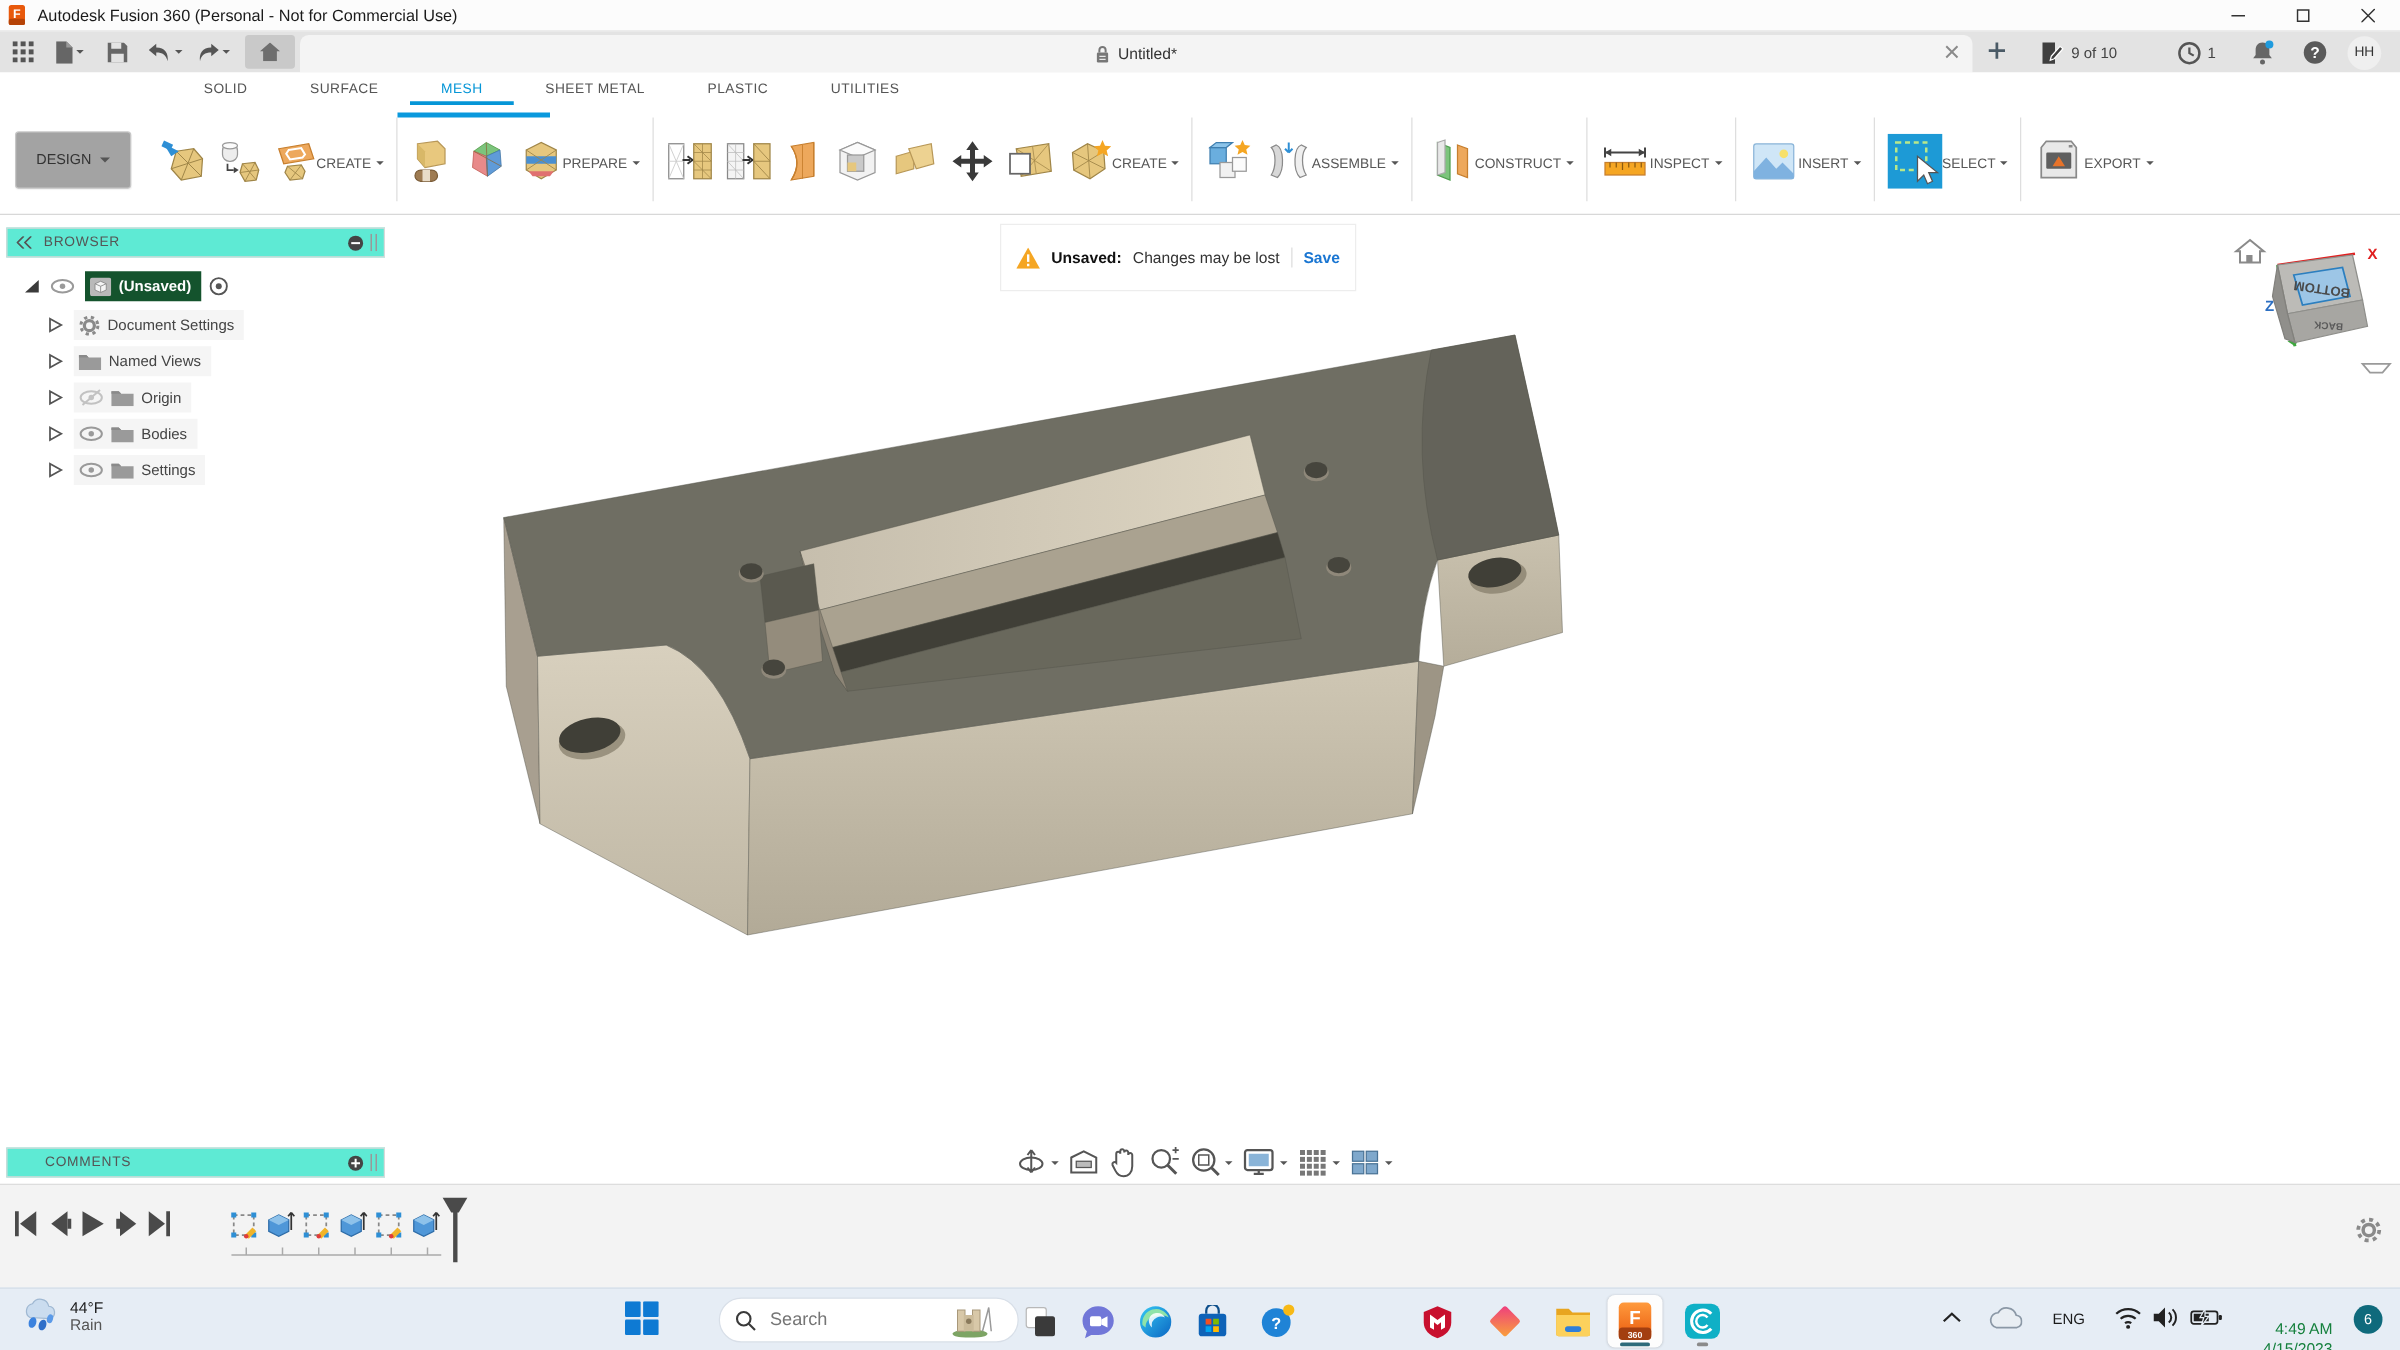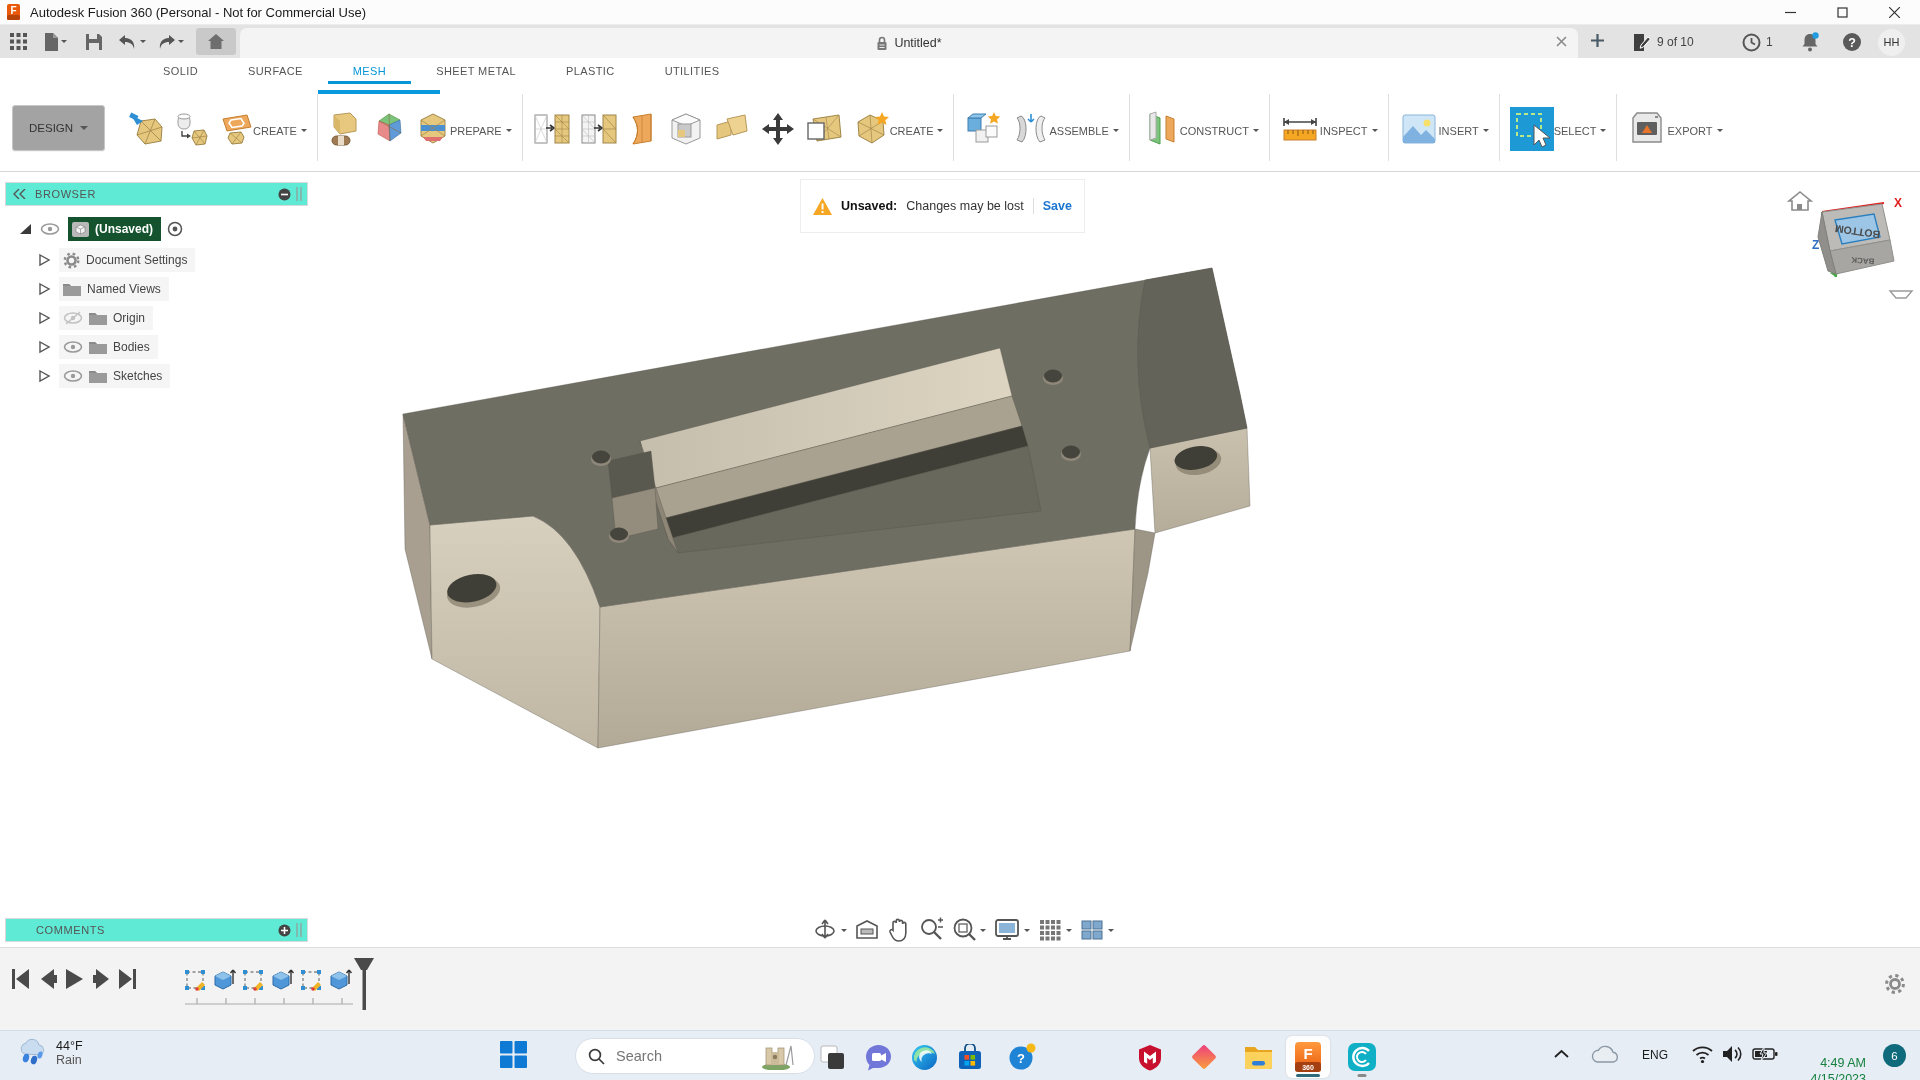--- a/index.html
+++ b/index.html
@@ -646,21 +646,21 @@
       </svg>
       <span class="chip" style="margin-left:8px">
         <svg width="20" height="14" viewBox="0 0 20 14">
           <ellipse cx="10" cy="7" rx="8.5" ry="5" fill="none" stroke="#9a9a9a" stroke-width="1.6"></ellipse>
           <circle cx="10" cy="7" r="2.2" fill="#9a9a9a"></circle>
         </svg>
         <svg width="18" height="14" viewBox="0 0 18 14">
           <path d="M0,2 h6 l2,2 h10 v10 h-18 z" fill="#9a9a9a"></path>
             <path d="M0,2 h6 l2,2 h-8 z" fill="#8a8a8a"></path>
         </svg>
-        <span class="tlabel">Sketches</span>
+        <span class="tlabel">Settings</span>
       </span>
     </div>
   </div>
 
   <div style="position:absolute;left:1782px;top:6px;width:135px;height:125px">
     <svg width="135" height="125" viewBox="0 0 135 125">
       <g>
         <path d="M18,13 L29,22 H26 V31 H10 V22 H7 Z" fill="none" stroke="#8a8a8a" stroke-width="1.6"></path>
         <rect x="15" y="25" width="5" height="6" fill="#8a8a8a"></rect>
       </g>

